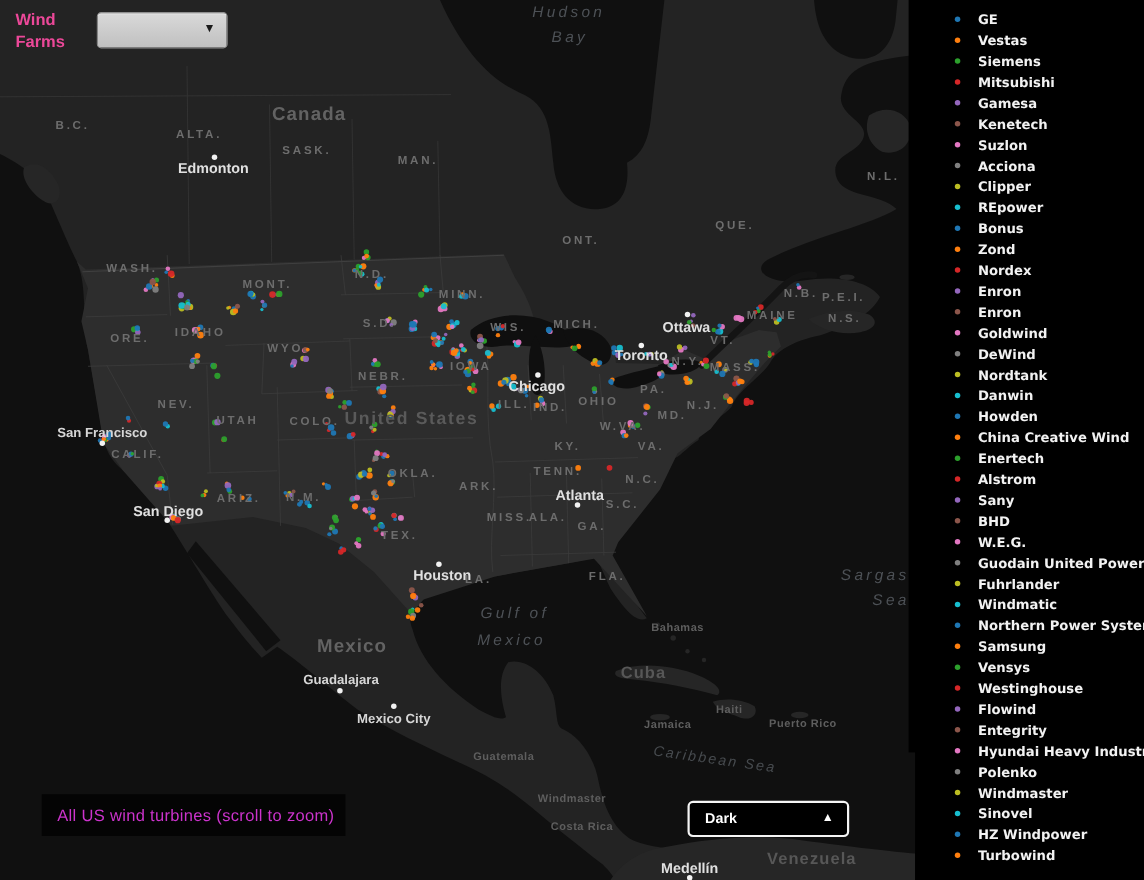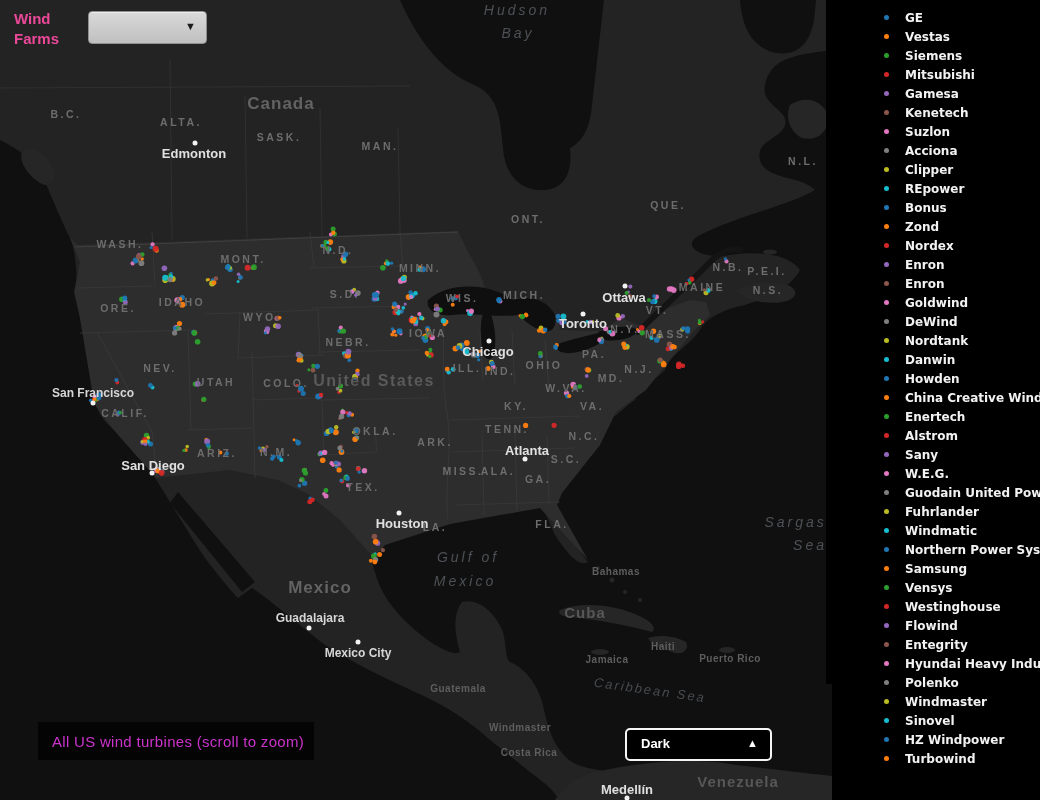--- a/index.html
+++ b/index.html
@@ -16,21 +16,21 @@
   .lbl.country3{font-size:15px;font-weight:600;letter-spacing:1px;color:#575757;}
   .lbl.island{font-size:10px;font-weight:600;letter-spacing:.5px;color:#5e5e5e;}
   .lbl.water{font-style:italic;font-size:14px;letter-spacing:3px;color:#4d5156;}
   .lbl.water2{font-style:italic;font-size:13px;letter-spacing:2px;color:#474b4f;}
   .lbl.city{font-size:13px;font-weight:600;color:#e0e0e0;}
   .lbl.city-sm{font-size:12px;font-weight:600;color:#d6d6d6;}
   .city-dot{position:absolute;width:5px;height:5px;border-radius:50%;background:#f2f2f2;
             transform:translate(-50%,-50%);}
   
   #legend{position:absolute;left:826px;top:0;width:214px;height:684px;background:#000;
-          padding-top:8px;box-sizing:border-box;padding-left:16px;}
+          padding-top:8px;box-sizing:border-box;}
   .legend-row{display:flex;align-items:center;height:19px;}
   .legend-dot{width:5px;height:5px;border-radius:50%;margin-left:42px;flex:none;}
   .legend-label{margin-left:16px;font-size:12px;font-weight:700;color:#f2f2f2;
                 font-family:"DejaVu Sans","Liberation Sans",sans-serif;white-space:nowrap;}
   
   #title{position:absolute;left:14px;top:9px;width:62px;color:#ec4899;font-size:15px;
          font-weight:700;line-height:20px;}
   #farm-select{position:absolute;left:88px;top:11px;width:117px;height:31px;border-radius:4px;
          background:linear-gradient(#d9d9d9,#c0c0c0);border:1px solid #8f8f8f;
          box-shadow:inset 0 1px 0 #ececec;cursor:pointer;}
@@ -776,20 +776,24 @@
     </div>
     <div class="legend-row">
       <span class="legend-dot" style="background: rgb(214, 39, 40);"></span>
       <span class="legend-label">Alstrom</span>
     </div>
     <div class="legend-row">
       <span class="legend-dot" style="background: rgb(148, 103, 189);"></span>
       <span class="legend-label">Sany</span>
     </div>
     <div class="legend-row">
+      <span class="legend-dot" style="background: rgb(140, 86, 75);"></span>
+      <span class="legend-label">BHD</span>
+    </div>
+    <div class="legend-row">
       <span class="legend-dot" style="background: rgb(227, 119, 194);"></span>
       <span class="legend-label">W.E.G.</span>
     </div>
     <div class="legend-row">
       <span class="legend-dot" style="background: rgb(127, 127, 127);"></span>
       <span class="legend-label">Guodain United Power</span>
     </div>
     <div class="legend-row">
       <span class="legend-dot" style="background: rgb(188, 189, 34);"></span>
       <span class="legend-label">Fuhrlander</span>

